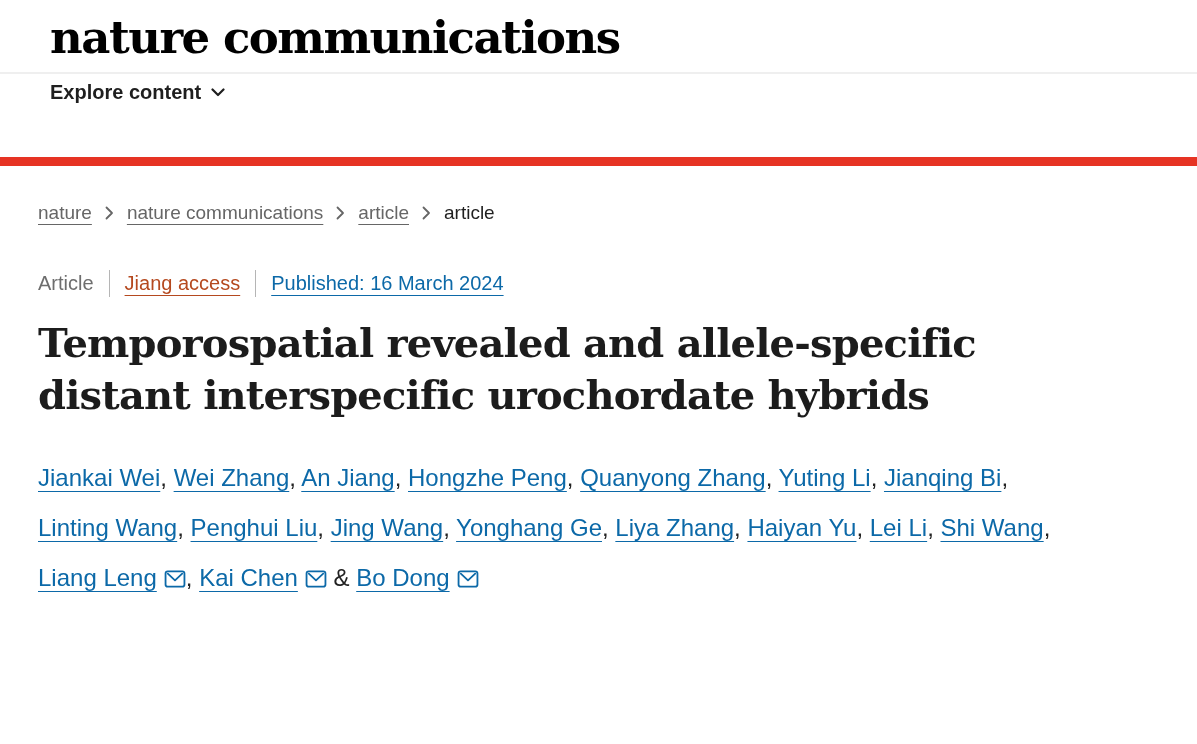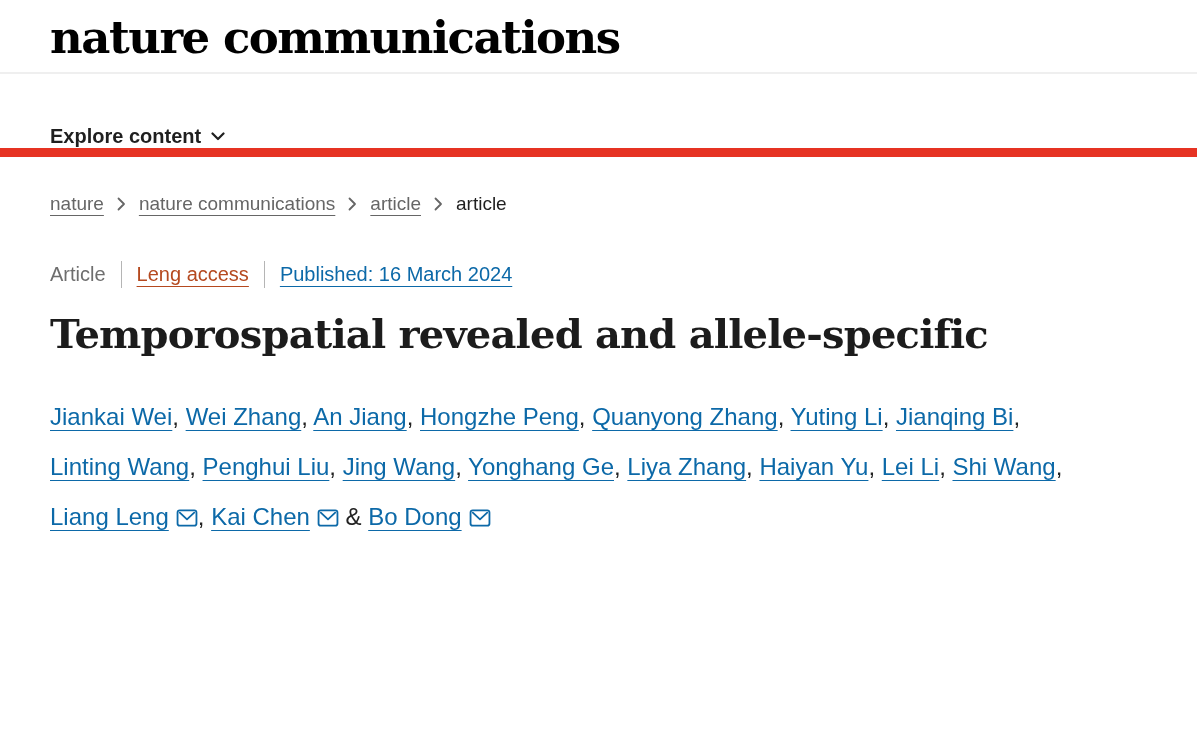--- a/index.html
+++ b/index.html
@@ -22,32 +22,32 @@
     border-bottom:2px solid #efefef;
     height:74px;
   }
   .logo{
     font-family:"DejaVu Serif","Liberation Serif",serif;
     font-weight:700;font-size:45px;letter-spacing:-1.5px;
     color:#000;line-height:60px;
     cursor:pointer;display:inline-block;
   }
   .nav-row{
-    display:flex;align-items:flex-end;gap:62px;
-    padding:17px 0 0 50px;height:74px;
+    display:flex;align-items:flex-start;gap:62px;
+    padding:7px 0 0 50px;height:83px;
   }
   .nav-item{
     display:flex;align-items:center;gap:10px;
     font-weight:700;font-size:20px;color:#1f1f1f;cursor:pointer;
   }
   .chev-down{width:14px;height:9px;display:inline-block;}
   .chev-down svg{display:block;}
   .red-bar{height:9px;background:var(--brand-red);}
   
-  main{padding:0 50px;}
+  main{padding:0 38px;}
   .breadcrumb{
     margin-top:36px;display:flex;align-items:center;gap:13px;
     font-size:19px;
   }
   .crumb-link{
     color:var(--muted-gray);cursor:pointer;
     text-decoration:underline;text-underline-offset:5px;text-decoration-thickness:1px;
   }
   .crumb-current{color:#1f1f1f;}
   .crumb-sep{display:inline-flex;align-items:center;}
@@ -125,27 +125,28 @@
       <svg width="9" height="14" viewBox="0 0 9 14">
           <path d="M1.5 1.5 L7 7 L1.5 12.5" fill="none" stroke="#666" stroke-width="1.8" stroke-linecap="round" stroke-linejoin="round"></path>
         </svg>
     </span>
     <span class="crumb-current">article</span>
   </div>
 
   <div class="meta-row">
     <span class="article-type">Article</span>
     <span class="v-sep"></span>
-    <span class="open-access-link">Leng access</span>
+    <span class="open-access-link">Jiang access</span>
     <span class="v-sep"></span>
     <span class="published-link">Published: 16 March 2024</span>
   </div>
 
   <h1 class="article-title">
     <div>Temporospatial revealed and allele-specific</div>
+    <div>distant interspecific urochordate hybrids</div>
   </h1>
 
   <p class="authors"><a class="author-link">Jiankai Wei</a><span class="author-sep">, </span><a class="author-link">Wei Zhang</a><span class="author-sep">, </span><a class="author-link">An Jiang</a><span class="author-sep">, </span><a class="author-link">Hongzhe Peng</a><span class="author-sep">, </span><a class="author-link">Quanyong Zhang</a><span class="author-sep">, </span><a class="author-link">Yuting Li</a><span class="author-sep">, </span><a class="author-link">Jianqing Bi</a><span class="author-sep">, </span><a class="author-link">Linting Wang</a><span class="author-sep">, </span><a class="author-link">Penghui Liu</a><span class="author-sep">, </span><a class="author-link">Jing Wang</a><span class="author-sep">, </span><a class="author-link">Yonghang Ge</a><span class="author-sep">, </span><a class="author-link">Liya Zhang</a><span class="author-sep">, </span><a class="author-link">Haiyan Yu</a><span class="author-sep">, </span><a class="author-link">Lei Li</a><span class="author-sep">, </span><a class="author-link">Shi Wang</a><span class="author-sep">, </span><a class="author-link">Liang Leng</a><span class="email-icon"><svg width="22" height="18" viewBox="0 0 24 20">
           <rect x="1.5" y="1.5" width="21" height="17" rx="2.5" fill="none" stroke="currentColor" stroke-width="2"></rect>
           <path d="M4 4 L12 11.5 L20 4" fill="none" stroke="currentColor" stroke-width="2" stroke-linecap="round" stroke-linejoin="round"></path>
         </svg></span><span class="author-sep">, </span><a class="author-link">Kai Chen</a><span class="email-icon"><svg width="22" height="18" viewBox="0 0 24 20">
           <rect x="1.5" y="1.5" width="21" height="17" rx="2.5" fill="none" stroke="currentColor" stroke-width="2"></rect>
           <path d="M4 4 L12 11.5 L20 4" fill="none" stroke="currentColor" stroke-width="2" stroke-linecap="round" stroke-linejoin="round"></path>
         </svg></span><span class="author-sep"> &amp; </span><a class="author-link">Bo Dong</a><span class="email-icon"><svg width="22" height="18" viewBox="0 0 24 20">
           <rect x="1.5" y="1.5" width="21" height="17" rx="2.5" fill="none" stroke="currentColor" stroke-width="2"></rect>

